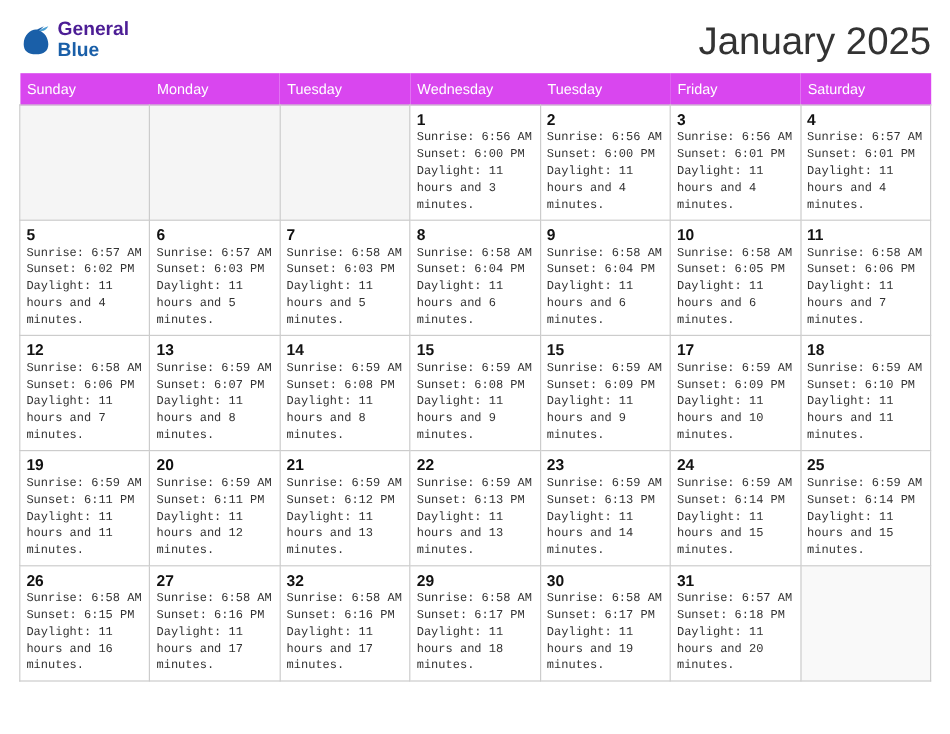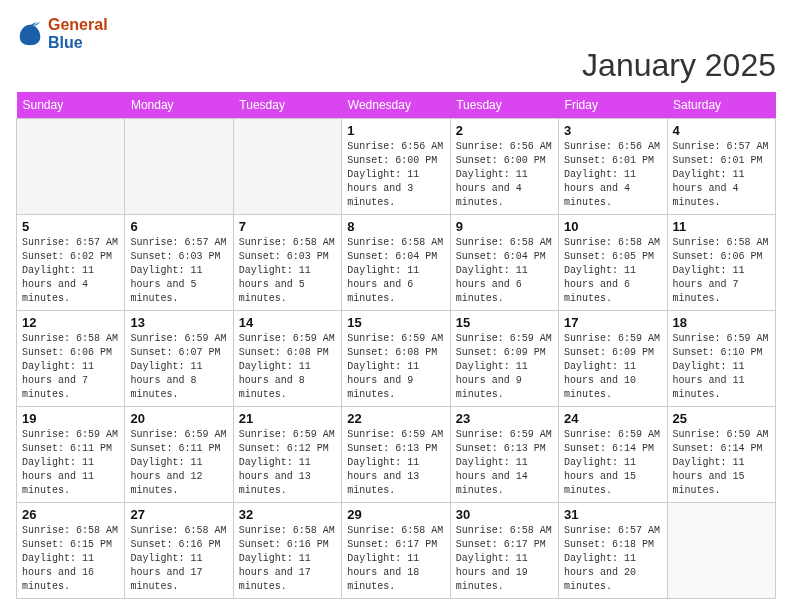--- a/index.html
+++ b/index.html
@@ -20,21 +20,20 @@
       display: flex;
       align-items: center;
       gap: 4px;
     }
     .logo-bird {
       width: 28px;
       height: 28px;
     }
     .title-area {
       text-align: center;
-      margin-top: 31px;
     }
     .calendar-title {
       font-size: 32px;
       color: #333;
       font-weight: normal;
     }
     .calendar-subtitle {
       font-size: 15px;
       color: #333;
     }
@@ -81,21 +80,21 @@
 </head>
 <body>
 
 <div class="header-area">
   <div class="logo">
     <svg class="logo-bird" viewBox="0 0 30 30" xmlns="http://www.w3.org/2000/svg">
       <path d="M15 5 C10 5, 4 10, 4 18 C4 24, 8 27, 15 27 C22 27, 26 24, 26 18 C26 12, 22 7, 18 6 L22 2 L16 5 Z" fill="#1a5fa8"></path>
       <path d="M18 6 C20 4, 24 3, 26 2 C24 5, 22 7, 18 6Z" fill="#4a9fd4"></path>
     </svg>
     <div>
-      <div style="font-size:16px; font-weight:bold; color:#c2410c; line-height:1.1;">General</div>
+      <div style="font-size:16px; font-weight:bold; color:#4c1d95; line-height:1.1;">General</div>
       <div style="font-size:16px; font-weight:bold; color:#1a5fa8; line-height:1.1;">Blue</div>
     </div>
   </div>
   <div class="title-area">
     <div class="calendar-title">January 2025</div>
   </div>
 </div>
 
 <table>
   <thead>

